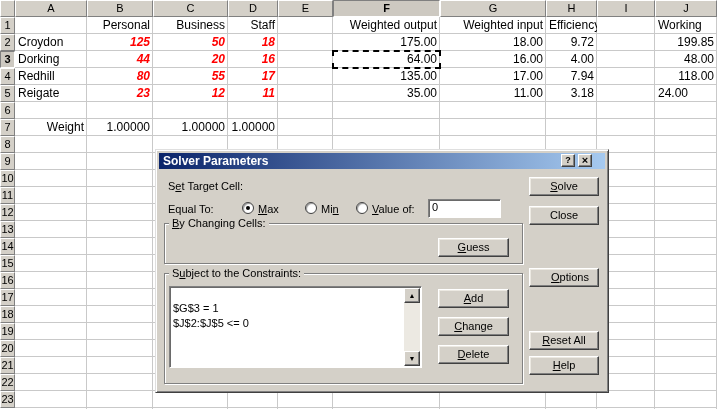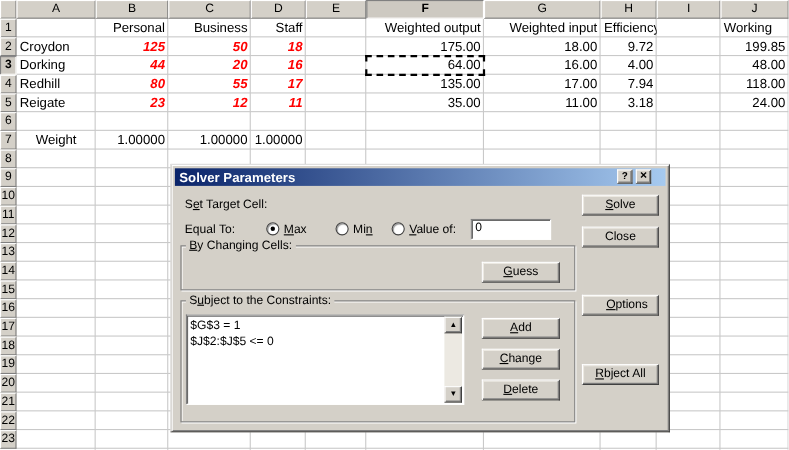--- a/index.html
+++ b/index.html
@@ -123,22 +123,22 @@
       <div class="cell" style="left: 440px; top: 68px; width: 106px; height: 17px; text-align: right;">17.00</div>
       <div class="cell" style="left: 546px; top: 68px; width: 51px; height: 17px; text-align: right;">7.94</div>
       <div class="cell" style="left: 655px; top: 68px; width: 62px; height: 17px; text-align: right;">118.00</div>
       <div class="cell" style="left: 15px; top: 85px; width: 72px; height: 17px; text-align: left;">Reigate</div>
       <div class="cell red" style="left: 87px; top: 85px; width: 66px; height: 17px; text-align: right;">23</div>
       <div class="cell red" style="left: 153px; top: 85px; width: 75px; height: 17px; text-align: right;">12</div>
       <div class="cell red" style="left: 228px; top: 85px; width: 50px; height: 17px; text-align: right;">11</div>
       <div class="cell" style="left: 333px; top: 85px; width: 107px; height: 17px; text-align: right;">35.00</div>
       <div class="cell" style="left: 440px; top: 85px; width: 106px; height: 17px; text-align: right;">11.00</div>
       <div class="cell" style="left: 546px; top: 85px; width: 51px; height: 17px; text-align: right;">3.18</div>
-      <div class="cell" style="left: 655px; top: 85px; width: 62px; height: 17px; text-align: right;">24.00</div>
-      <div class="cell" style="left: 15px; top: 119px; width: 72px; height: 17px; text-align: center;">Weight</div>
+      <div class="cell" style="left: 655px; top: 85px; width: 62px; height: 17px; ">24.00</div>
+      <div class="cell" style="left: 15px; top: 119px; width: 72px; height: 17px; text-align: right;">Weight</div>
       <div class="cell" style="left: 87px; top: 119px; width: 66px; height: 17px; text-align: right;">1.00000</div>
       <div class="cell" style="left: 153px; top: 119px; width: 75px; height: 17px; text-align: right;">1.00000</div>
       <div class="cell" style="left: 228px; top: 119px; width: 50px; height: 17px; text-align: right;">1.00000</div>
       <div class="ants" style="left: 332px; top: 50px; width: 109px; height: 19px;"></div>
       <div class="hdr" style="left: 0px; top: 0px; width: 15px; height: 17px;"></div>
       <div class="hdr" style="left: 15px; top: 0px; width: 72px; height: 17px;">A</div>
       <div class="hdr" style="left: 87px; top: 0px; width: 66px; height: 17px;">B</div>
       <div class="hdr" style="left: 153px; top: 0px; width: 75px; height: 17px;">C</div>
       <div class="hdr" style="left: 228px; top: 0px; width: 50px; height: 17px;">D</div>
       <div class="hdr" style="left: 278px; top: 0px; width: 55px; height: 17px;">E</div>
@@ -194,29 +194,30 @@
       <span class="field-text">0</span>
     </div>
 
     <div class="groupbox" style="left:8px;top:73px;width:359px;height:41px;"></div>
     <div class="grouplabel" style="left:13px;top:67px;"><span></span><span class="u">B</span><span>y Changing Cells:</span></div>
     <div class="raised" style="left:282px;top:88px;width:71px;height:19px;"><span></span><span class="u">G</span><span>uess</span></div>
 
     <div class="groupbox" style="left:8px;top:123px;width:359px;height:111px;"></div>
     <div class="grouplabel" style="left:13px;top:117px;"><span>S</span><span class="u">u</span><span>bject to the Constraints:</span></div>
     <div class="sunken listbox" style="left:13px;top:136px;width:253px;height:82px;">
-      <div class="cons-line" style="margin-top:2px;">$G$3 = 1</div>
+      <div class="cons-line" style="margin-top:14px;">$G$3 = 1</div>
       <div class="cons-line">$J$2:$J$5 &lt;= 0</div>
       <div class="sb">
         <div class="sb-btn" style="top:0;">▲</div>
         <div class="sb-btn" style="bottom:0;">▼</div>
       </div>
     </div>
     <div class="raised" style="left:282px;top:139px;width:71px;height:19px;"><span></span><span class="u">A</span><span>dd</span></div>
     <div class="raised" style="left:282px;top:167px;width:71px;height:19px;"><span></span><span class="u">C</span><span>hange</span></div>
     <div class="raised" style="left:282px;top:195px;width:71px;height:19px;"><span></span><span class="u">D</span><span>elete</span></div>
 
     <div class="raised" style="left:373px;top:27px;width:70px;height:19px;"><span></span><span class="u">S</span><span>olve</span></div>
     <div class="raised" style="left:373px;top:56px;width:70px;height:19px;">Close</div>
     <div class="raised" style="left:373px;top:118px;width:70px;height:19px;padding-left:12px;"><span></span><span class="u">O</span><span>ptions</span></div>
-    <div class="raised" style="left:373px;top:181px;width:70px;height:19px;"><span></span><span class="u">R</span><span>bject All</span></div>
+    <div class="raised" style="left:373px;top:181px;width:70px;height:19px;"><span></span><span class="u">R</span><span>eset All</span></div>
+    <div class="raised" style="left:373px;top:206px;width:70px;height:19px;"><span></span><span class="u">H</span><span>elp</span></div>
   </div>
 </div>
 
 </body></html>

